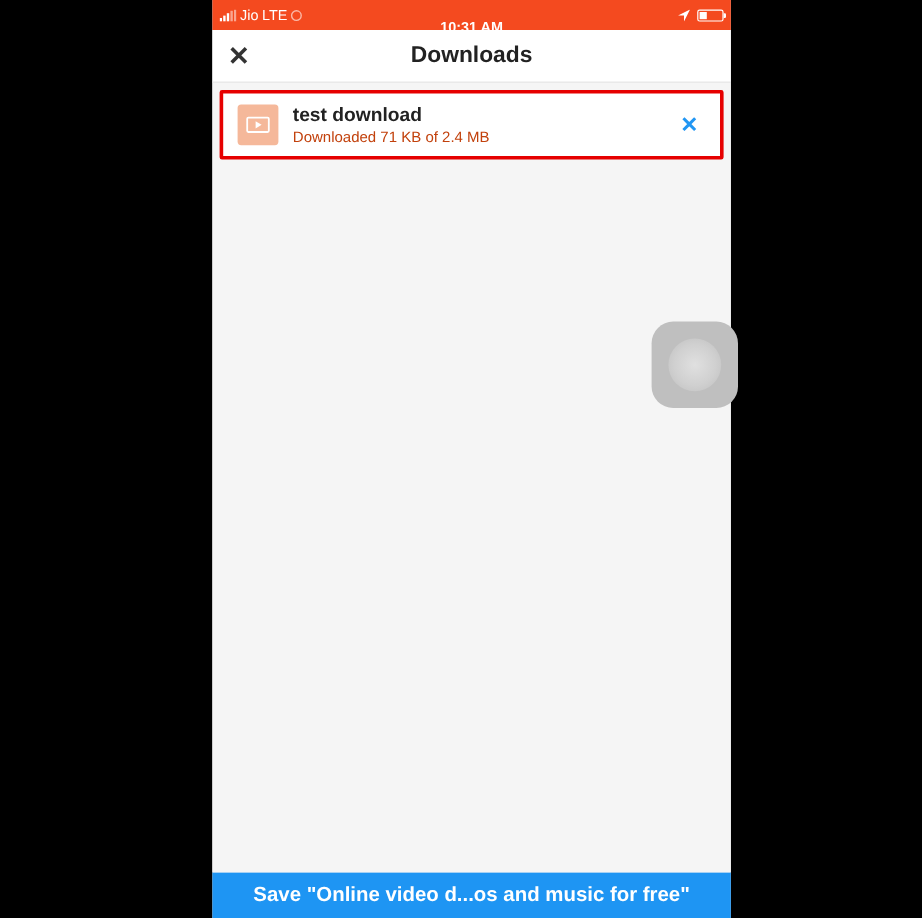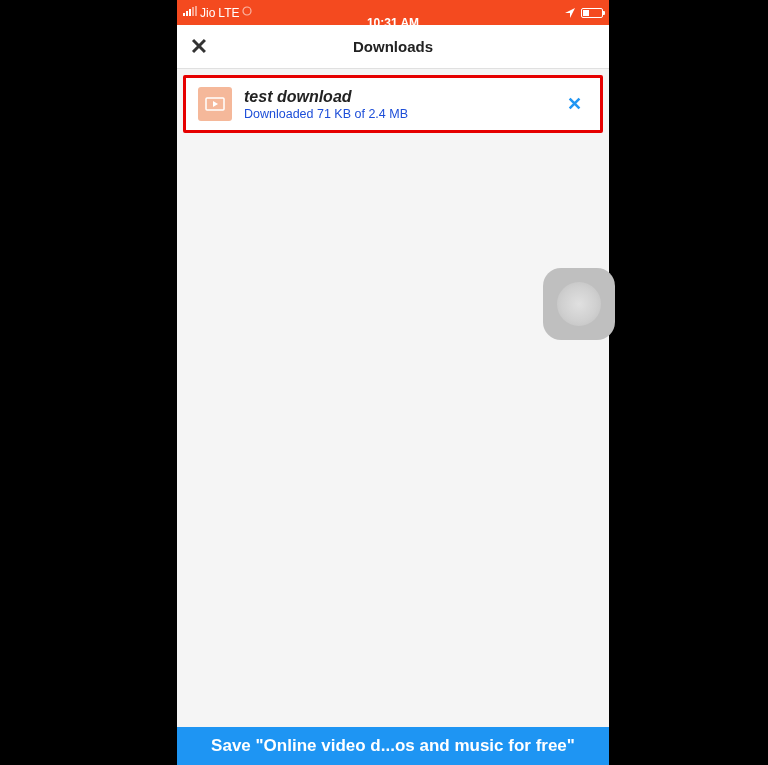--- a/index.html
+++ b/index.html
@@ -24,21 +24,21 @@
     .status-bar {
       height: 25px;
       background: #f44a1f;
       color: #fff;
       display: flex;
       align-items: center;
       font-size: 12px;
       padding: 0 6px;
       position: relative;
     }
-    .status-left { display: flex; gap: 3px; font-weight: 500; }
+    .status-left { display: flex; align-items: center; gap: 3px; font-weight: 500; }
     .status-center {
       position: absolute;
       left: 50%;
       transform: translateX(-50%);
       font-weight: 600;
       margin-top: 21px;
     }
     .status-right {
       margin-left: auto;
       display: flex;
@@ -86,21 +86,21 @@
       justify-content: center;
       font-size: 22px;
       font-weight: 600;
       color: #333;
       cursor: pointer;
     }
     .header-title {
       position: absolute;
       left: 50%;
       transform: translateX(-50%);
-      font-size: 15px;
+      font-size: 19px;
       font-weight: 700;
       color: #222;
     }
     .content {
       flex: 1;
       background: #f5f5f5;
       position: relative;
     }
     .download-item {
       background: #fff;
@@ -117,22 +117,22 @@
       height: 34px;
       background: #f5b89a;
       border-radius: 3px;
       display: flex;
       align-items: center;
       justify-content: center;
       flex-shrink: 0;
     }
     .download-thumb svg { display: block; }
     .download-text { flex: 1; min-width: 0; }
-    .download-title { font-size: 16px; font-weight: 600; color: #222; font-style: italic; }
-    .download-status { font-size: 12.5px; color: #1d4ed8; margin-top: 1px; }
+    .download-title { font-size: 16px; font-weight: 600; color: #222; }
+    .download-status { font-size: 12.5px; color: #c2410c; margin-top: 1px; }
     .cancel-download {
       color: #2196f3;
       font-size: 18px;
       font-weight: 600;
       padding: 6px;
       cursor: pointer;
     }
     .assistive-touch {
       position: absolute;
       right: -6px;

